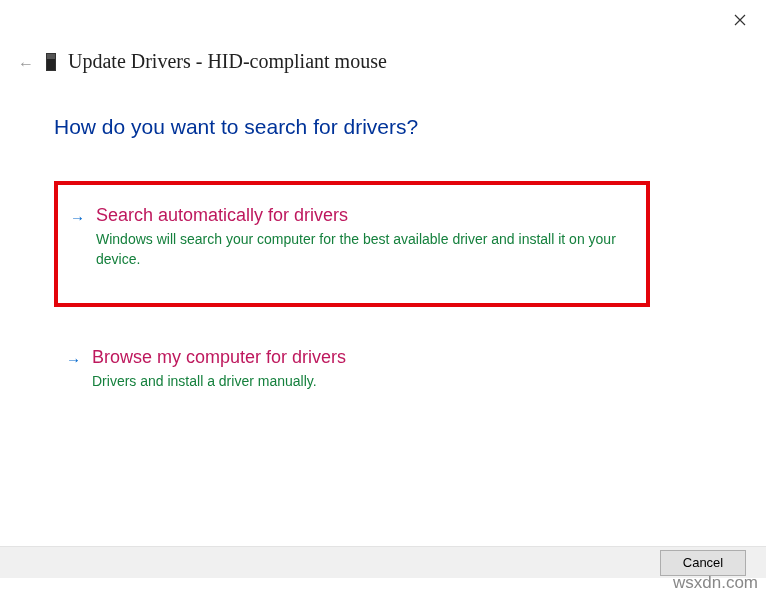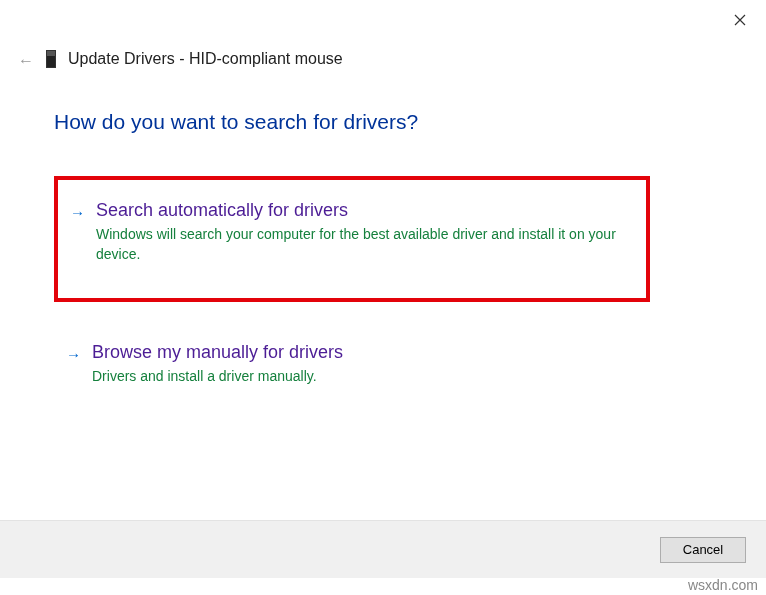--- a/index.html
+++ b/index.html
@@ -42,22 +42,23 @@
       text-align: center;
       cursor: pointer;
     }
     .device-icon {
       width: 10px;
       height: 18px;
       background: linear-gradient(#555 0 30%, #222 30% 100%);
       border: 1px solid #333;
     }
     .header-text {
-      font-size: 16px;
+      font-size: 20px;
       color: #222;
+      font-family: Liberation Serif, serif;
     }
     .heading {
       color: #003399;
       font-size: 21px;
       font-weight: 400;
       margin: 42px 0 4px 54px;
     }
     .options {
       margin: 42px 0 0 54px;
     }
@@ -76,57 +77,57 @@
     }
     .opt-arrow {
       color: #0066cc;
       font-size: 15px;
       line-height: 22px;
       width: 16px;
       flex-shrink: 0;
     }
     .opt-text { flex: 1; }
     .opt-title {
-      color: #4c1d95;
+      color: #be185d;
       font-size: 18px;
       font-weight: 400;
       margin-bottom: 4px;
     }
     .opt-desc {
       color: #15803d;
       font-size: 14px;
       line-height: 1.4;
     }
     .footer {
       position: absolute;
       left: 0;
       right: 0;
       bottom: 17px;
-      height: 58px;
+      height: 32px;
       background: #f0f0f0;
       display: flex;
       justify-content: flex-end;
       align-items: center;
       padding-right: 20px;
       border-top: 1px solid #e3e3e3;
     }
     .cancel-btn {
       width: 86px;
       height: 26px;
       background: #e1e1e1;
       border: 1px solid #adadad;
       font-size: 13px;
       font-family: inherit;
       cursor: pointer;
     }
     .watermark {
       position: absolute;
       right: 8px;
       bottom: 2px;
-      font-size: 14px;
+      font-size: 17px;
       color: #888;
       text-align: center;
     }
   </style>
 </head>
 <body>
 
 <div class="titlebar">
   <div class="close-x">
     <svg width="12" height="12" viewBox="0 0 12 12">
@@ -149,21 +150,21 @@
     <div class="opt-arrow">→</div>
     <div class="opt-text">
       <div class="opt-title">Search automatically for drivers</div>
       <div class="opt-desc">Windows will search your computer for the best available driver and install it on your device.</div>
     </div>
   </div>
 
   <div class="option">
     <div class="opt-arrow">→</div>
     <div class="opt-text">
-      <div class="opt-title">Browse my manually for drivers</div>
+      <div class="opt-title">Browse my computer for drivers</div>
       <div class="opt-desc">Drivers and install a driver manually.</div>
     </div>
   </div>
 
 </div>
 
 <div class="footer">
   <button class="cancel-btn">Cancel</button>
 </div>
 

